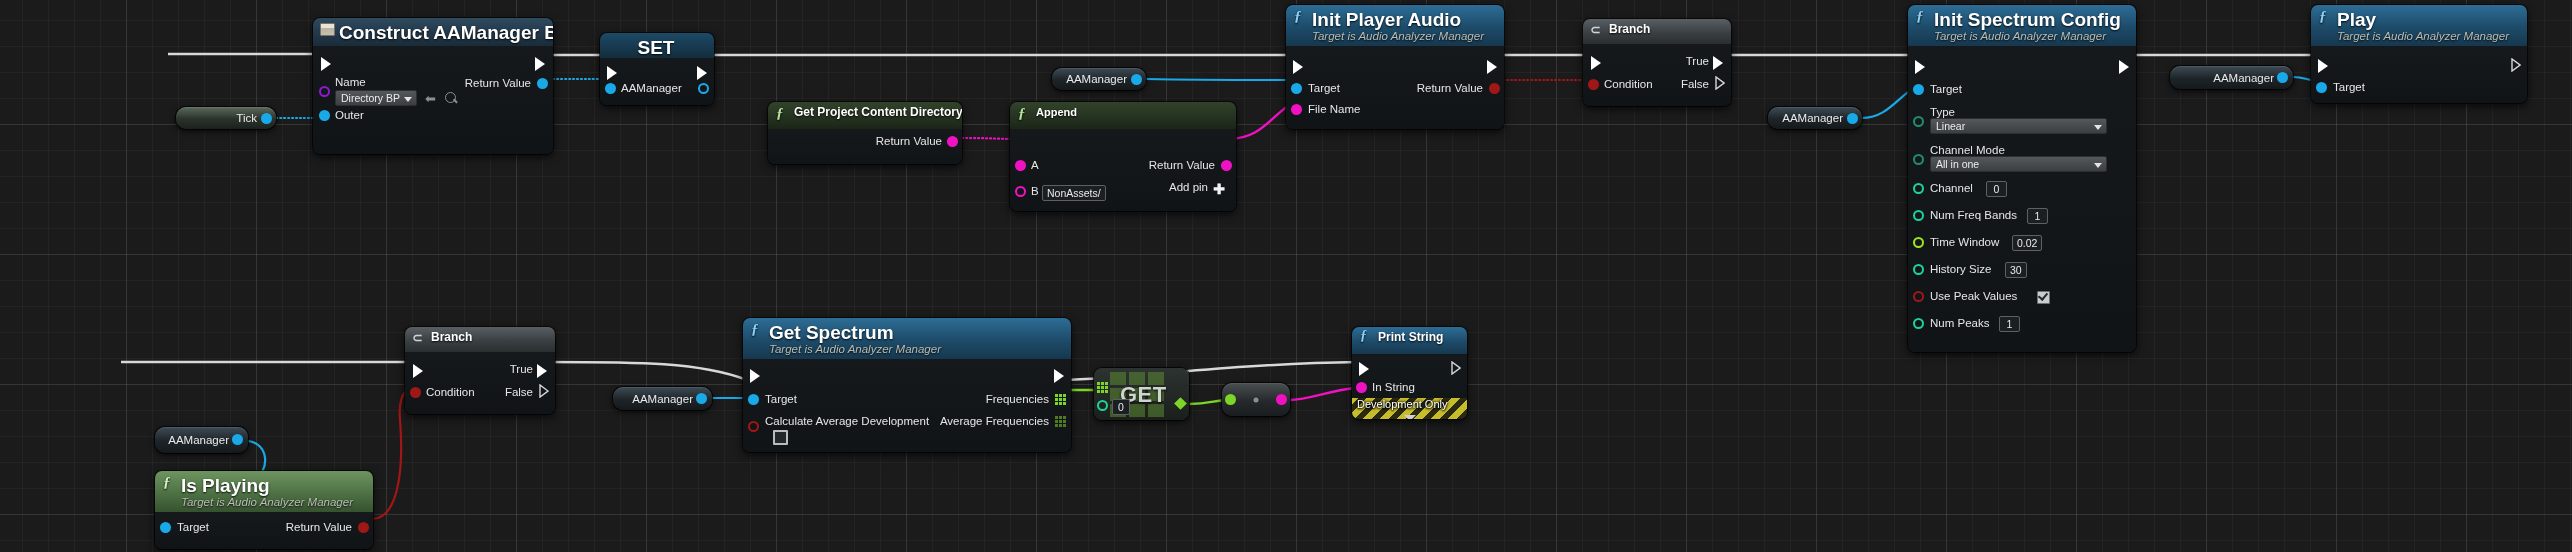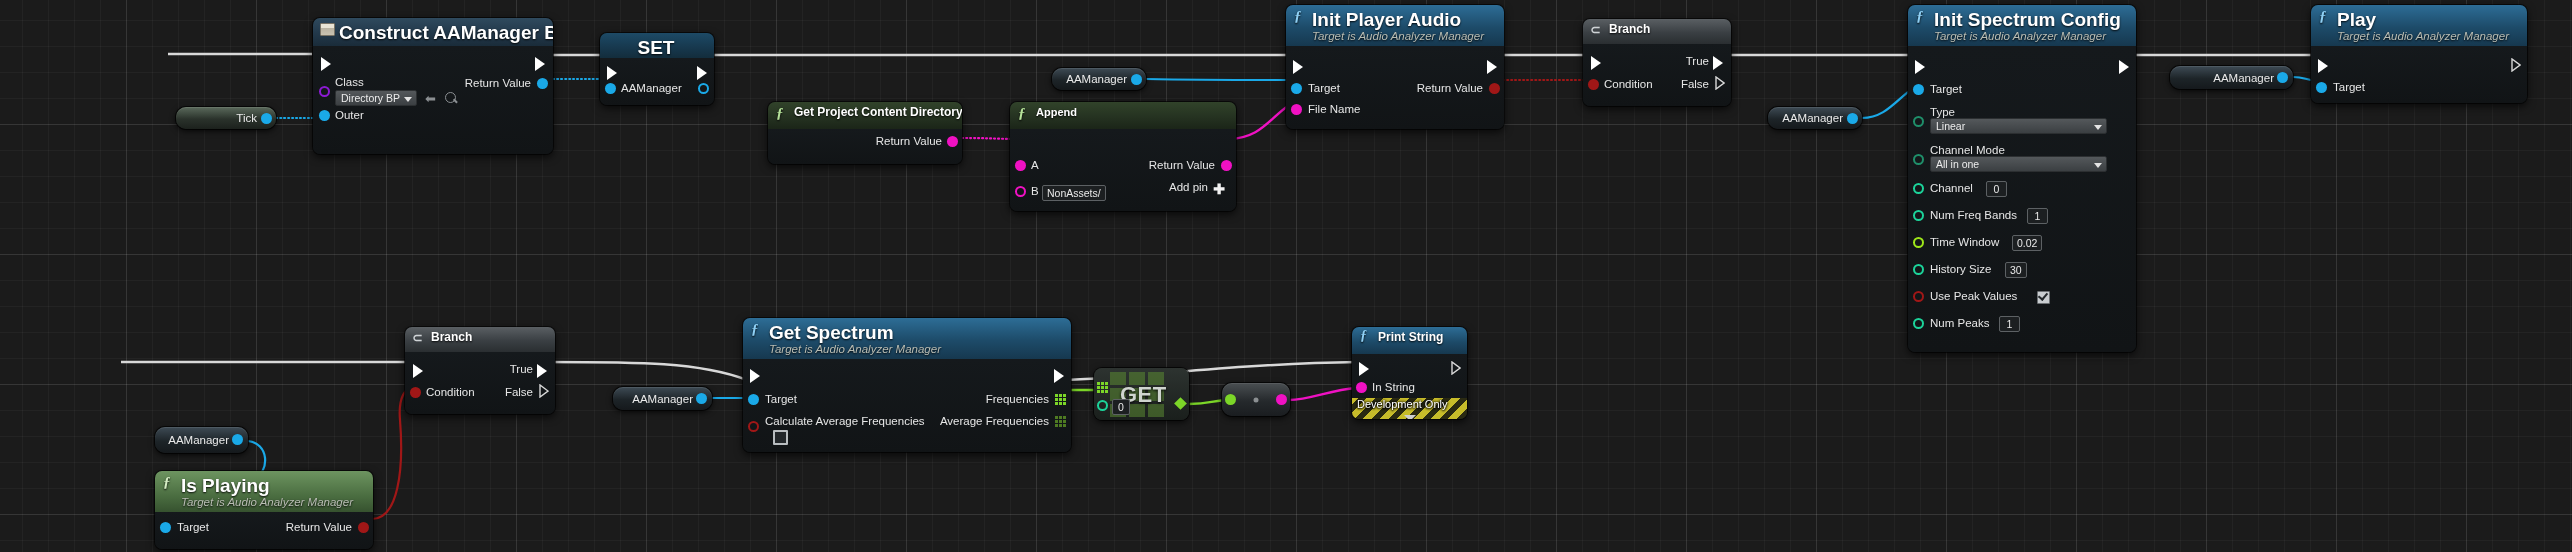--- a/index.html
+++ b/index.html
@@ -243,21 +243,21 @@
 
   <div class="node" style="left:313px;top:18px;width:240px;">
     <div class="hdr h-construct" style="height:20px;">
       <div class="cube-ico"></div>
       <div class="ttl">Construct AAManager BP</div>
     </div>
     <div class="body" style="height:108px;position:relative;">
       <div class="exec filled" style="left:8px;top:11px;"></div>
       <div class="exec filled" style="right:8px;top:11px;"></div>
 
-      <div class="rowlbl" style="left:22px;top:28px;">Class</div>
+      <div class="rowlbl" style="left:22px;top:28px;">Name</div>
       <div class="pin ring" style="left:6px;top:40px;border:2.4px solid #8c1ad3;"></div>
       <div class="combo" style="left:22px;top:44px;">Directory BP</div>
       <div class="backarrow" style="left:112px;top:48px;">⬅</div>
       <div class="srchico" style="left:132px;top:46px;"></div>
 
       <div class="pin circ" style="left:6px;top:64px;background:#1aa9e8;"></div>
       <div class="rowlbl" style="left:22px;top:61px;">Outer</div>
 
       <div class="rowlbl r" style="right:22px;top:29px;">Return Value</div>
       <div class="pin circ" style="right:5px;top:32px;background:#1aa9e8;"></div>
@@ -478,21 +478,21 @@
       <div class="sub">Target is Audio Analyzer Manager</div>
     </div>
     <div class="body" style="height:93px;position:relative;">
       <div class="exec filled" style="left:7px;top:10px;"></div>
       <div class="exec filled" style="right:7px;top:10px;"></div>
 
       <div class="pin circ" style="left:5px;top:35px;background:#1aa9e8;"></div>
       <div class="rowlbl" style="left:22px;top:32px;">Target</div>
 
       <div class="pin ring" style="left:5px;top:62px;border:2.2px solid #a01717;"></div>
-      <div class="rowlbl" style="left:22px;top:54px;">Calculate Average Frequencies</div>
+      <div class="rowlbl" style="left:22px;top:54px;">Calculate Average Development</div>
       <div class="chk off" style="left:30px;top:71px;"></div>
 
       <div class="rowlbl r" style="right:22px;top:32px;">Frequencies</div>
       <div class="arrpin" style="right:5px;top:35px;">
         <i style="left:0;top:0;"></i>
           <i style="left:4px;top:0;"></i>
           <i style="left:8px;top:0;"></i>
         <i style="left:0;top:4px;"></i>
           <i style="left:4px;top:4px;"></i>
           <i style="left:8px;top:4px;"></i>

